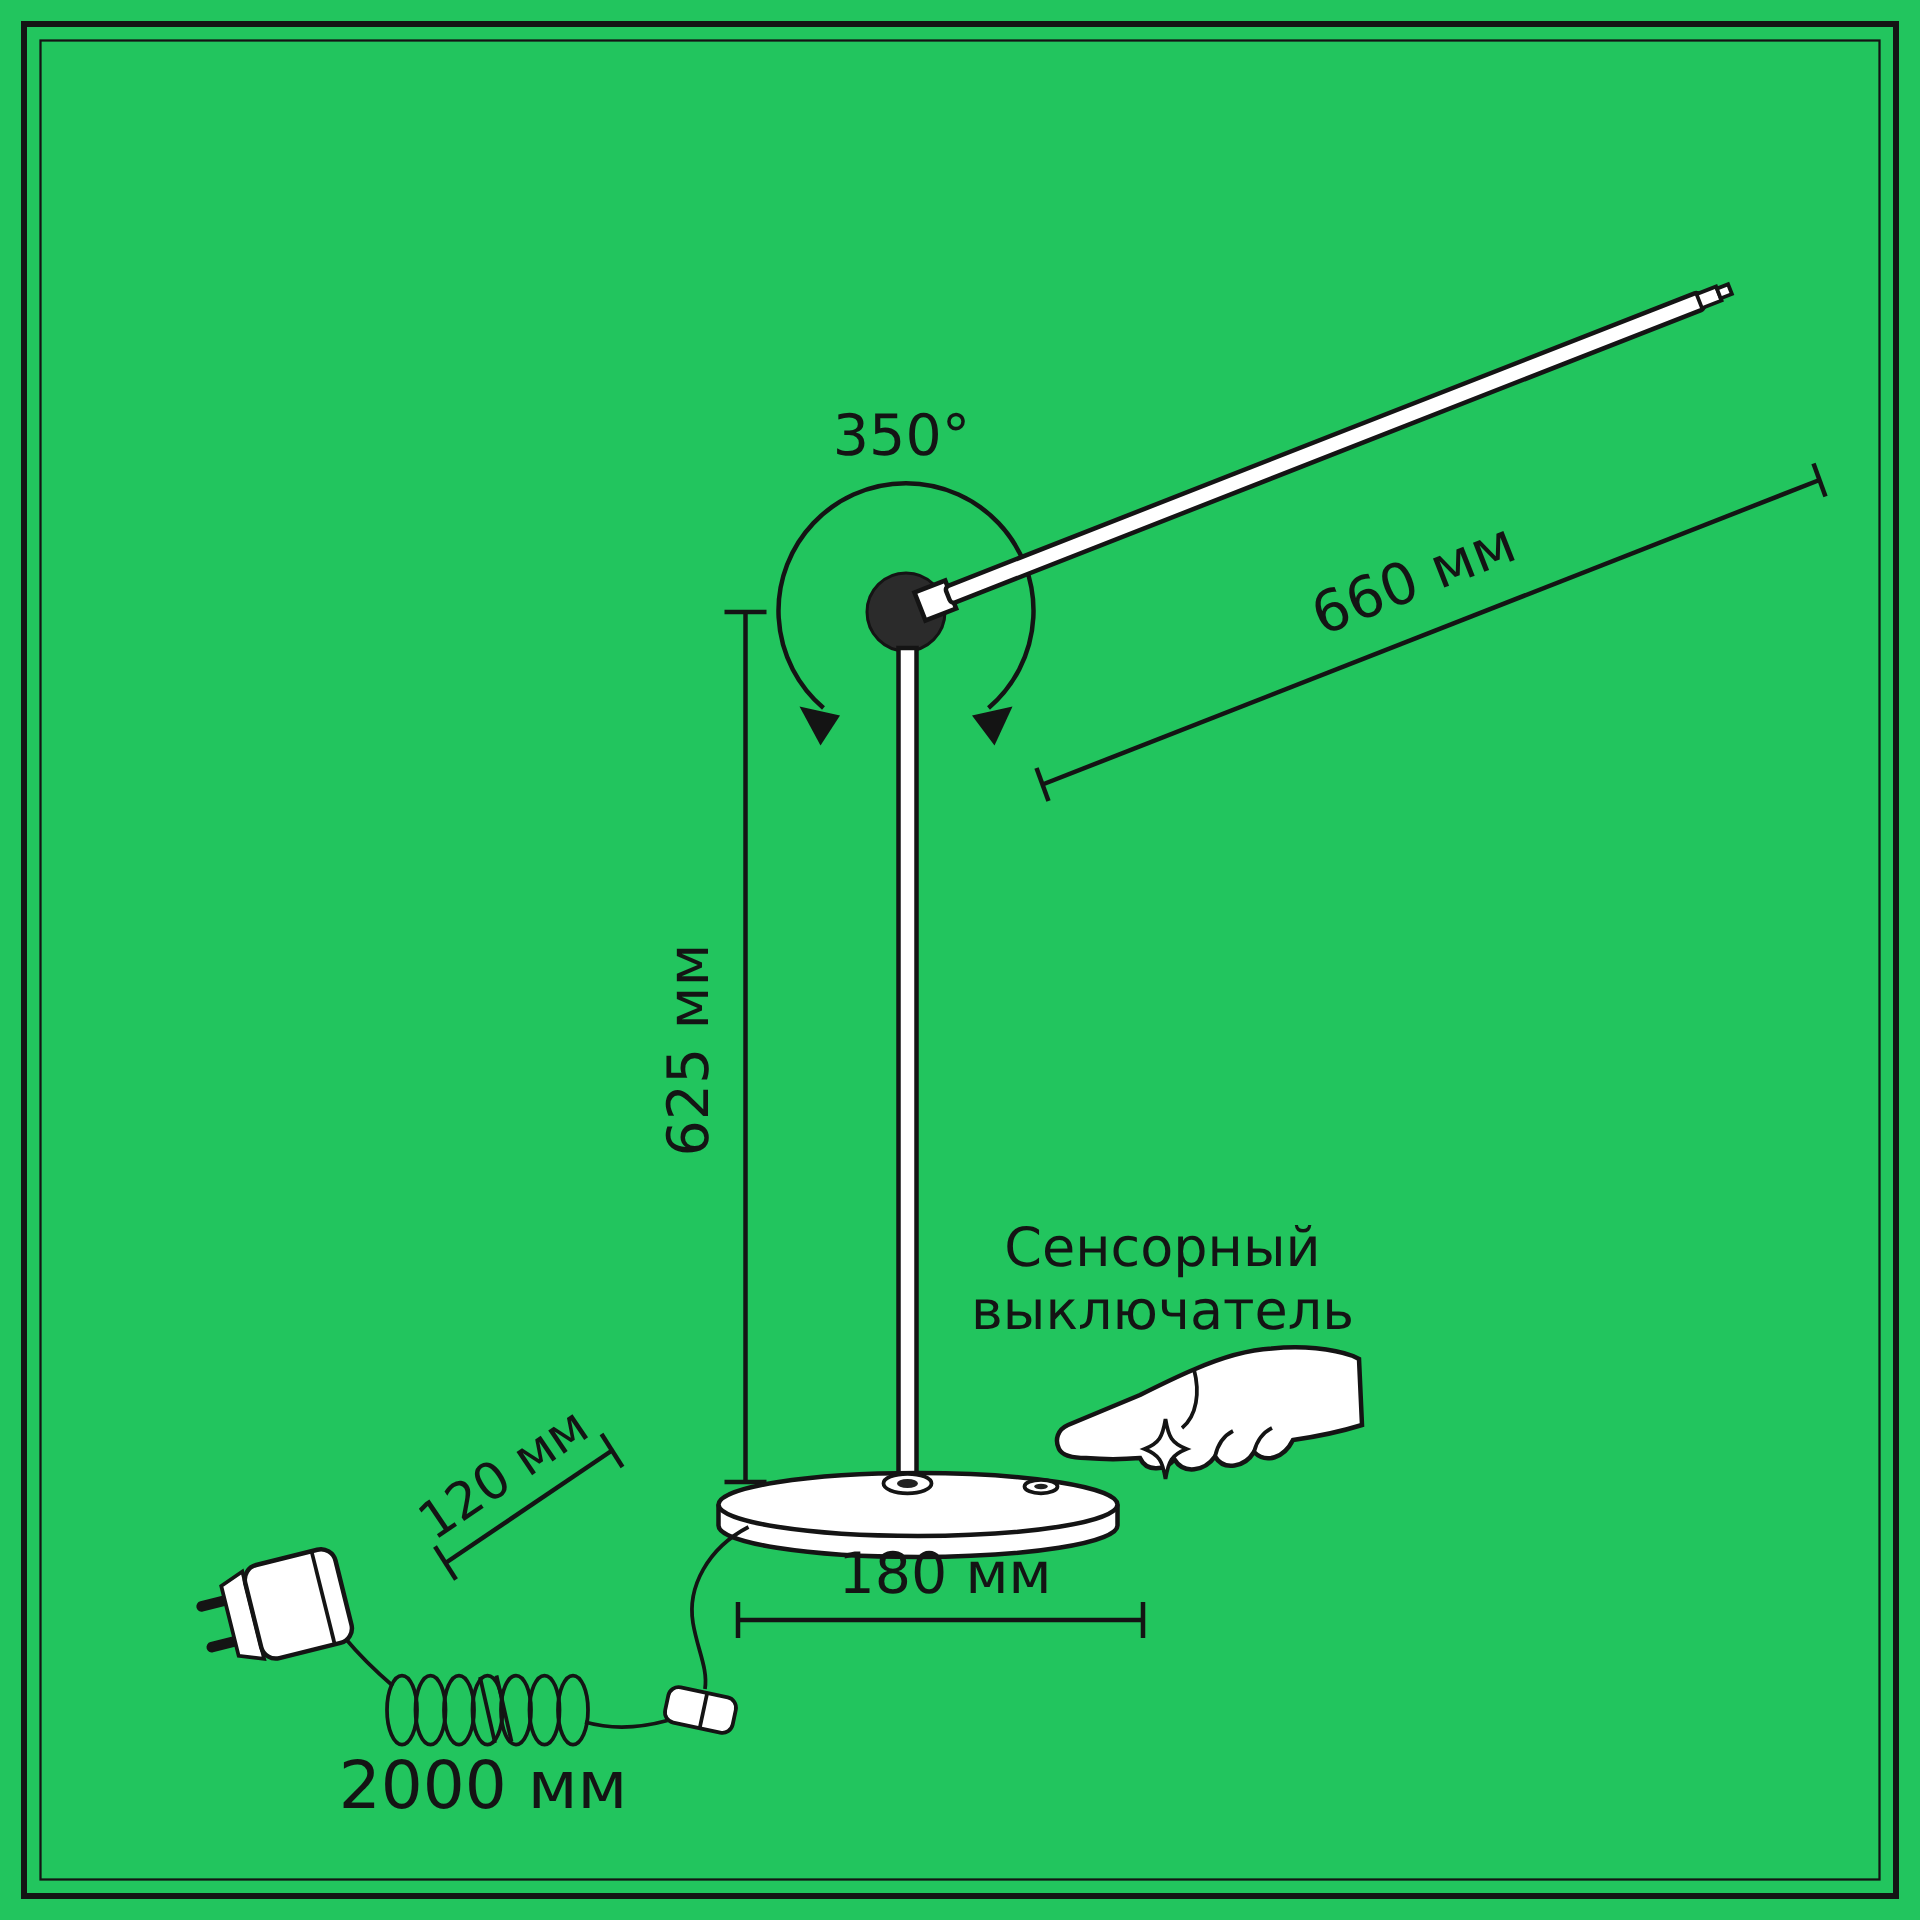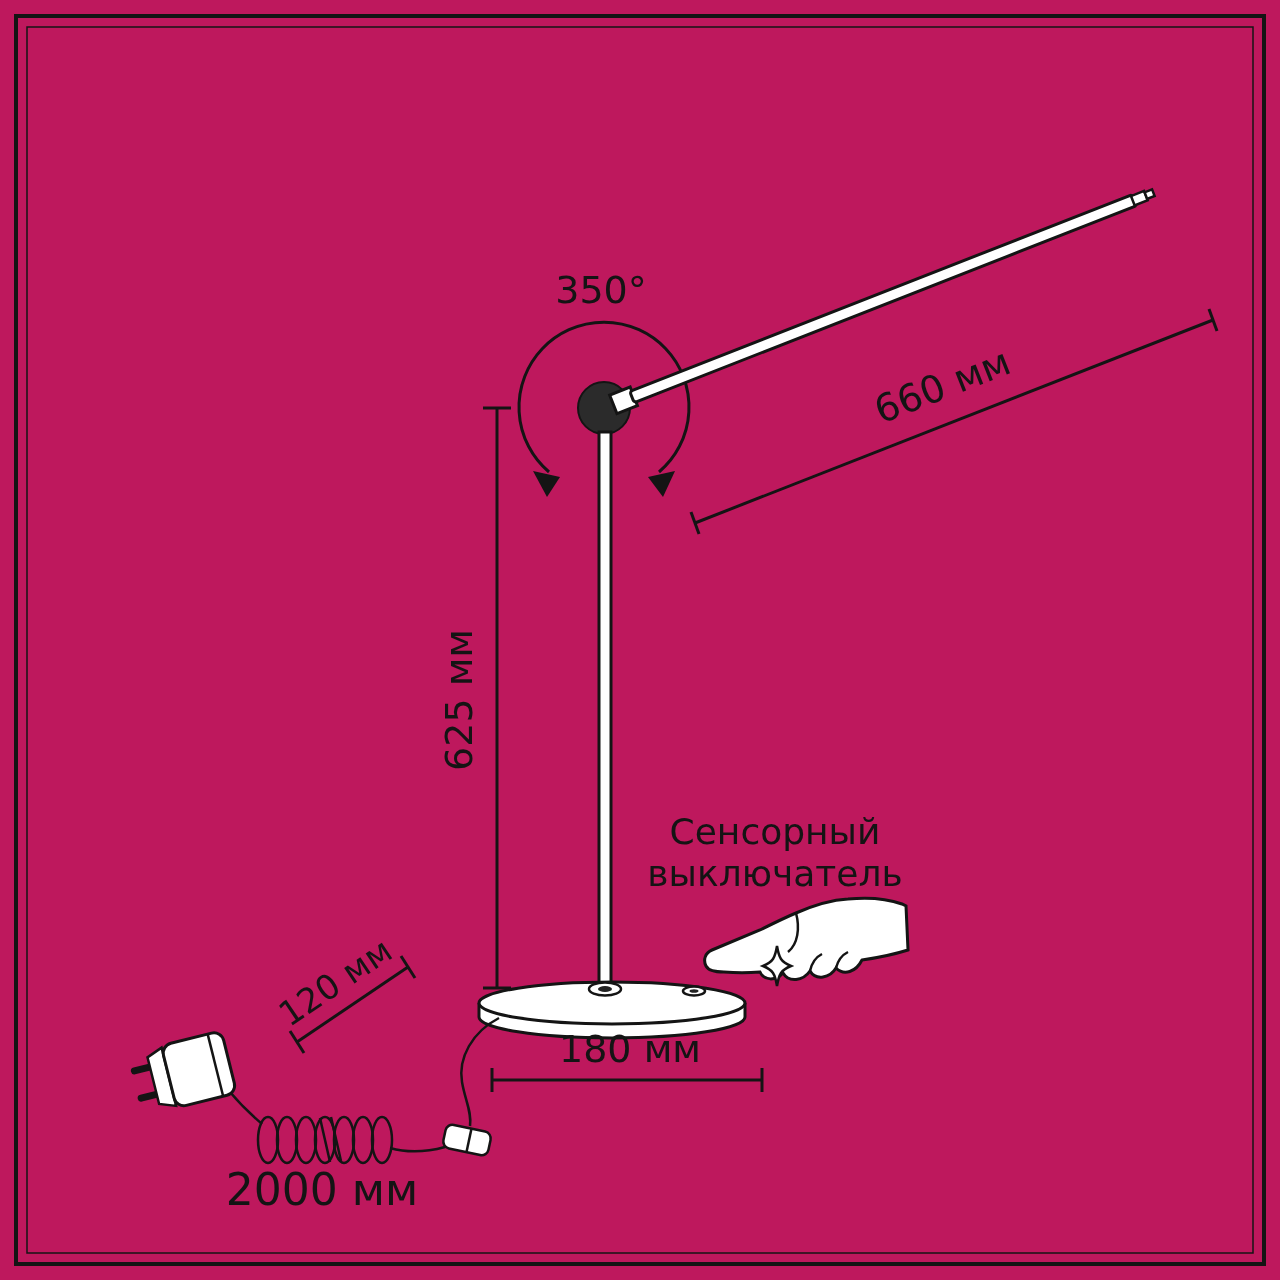--- a/index.html
+++ b/index.html
@@ -7,21 +7,21 @@
     padding: 0;
     background: #ffffff;
     width: 1280px;
     height: 1280px;
     overflow: hidden;
   }
   .stage {
     position: relative;
     width: 1280px;
     height: 1280px;
-    background: #be185d;
+    background: #22c55e;
   }
   svg { display: block; }
   text {
     font-family: "DejaVu Sans", "Liberation Sans", sans-serif;
     fill: #141414;
   }
   .ln3  { stroke: #141414; stroke-width: 3; fill: none; }
   .ln25 { stroke: #141414; stroke-width: 2.5; fill: none; }
   .wh   { fill: #ffffff; stroke: #141414; stroke-width: 3; }
   .wh25 { fill: #ffffff; stroke: #141414; stroke-width: 2.5; }

